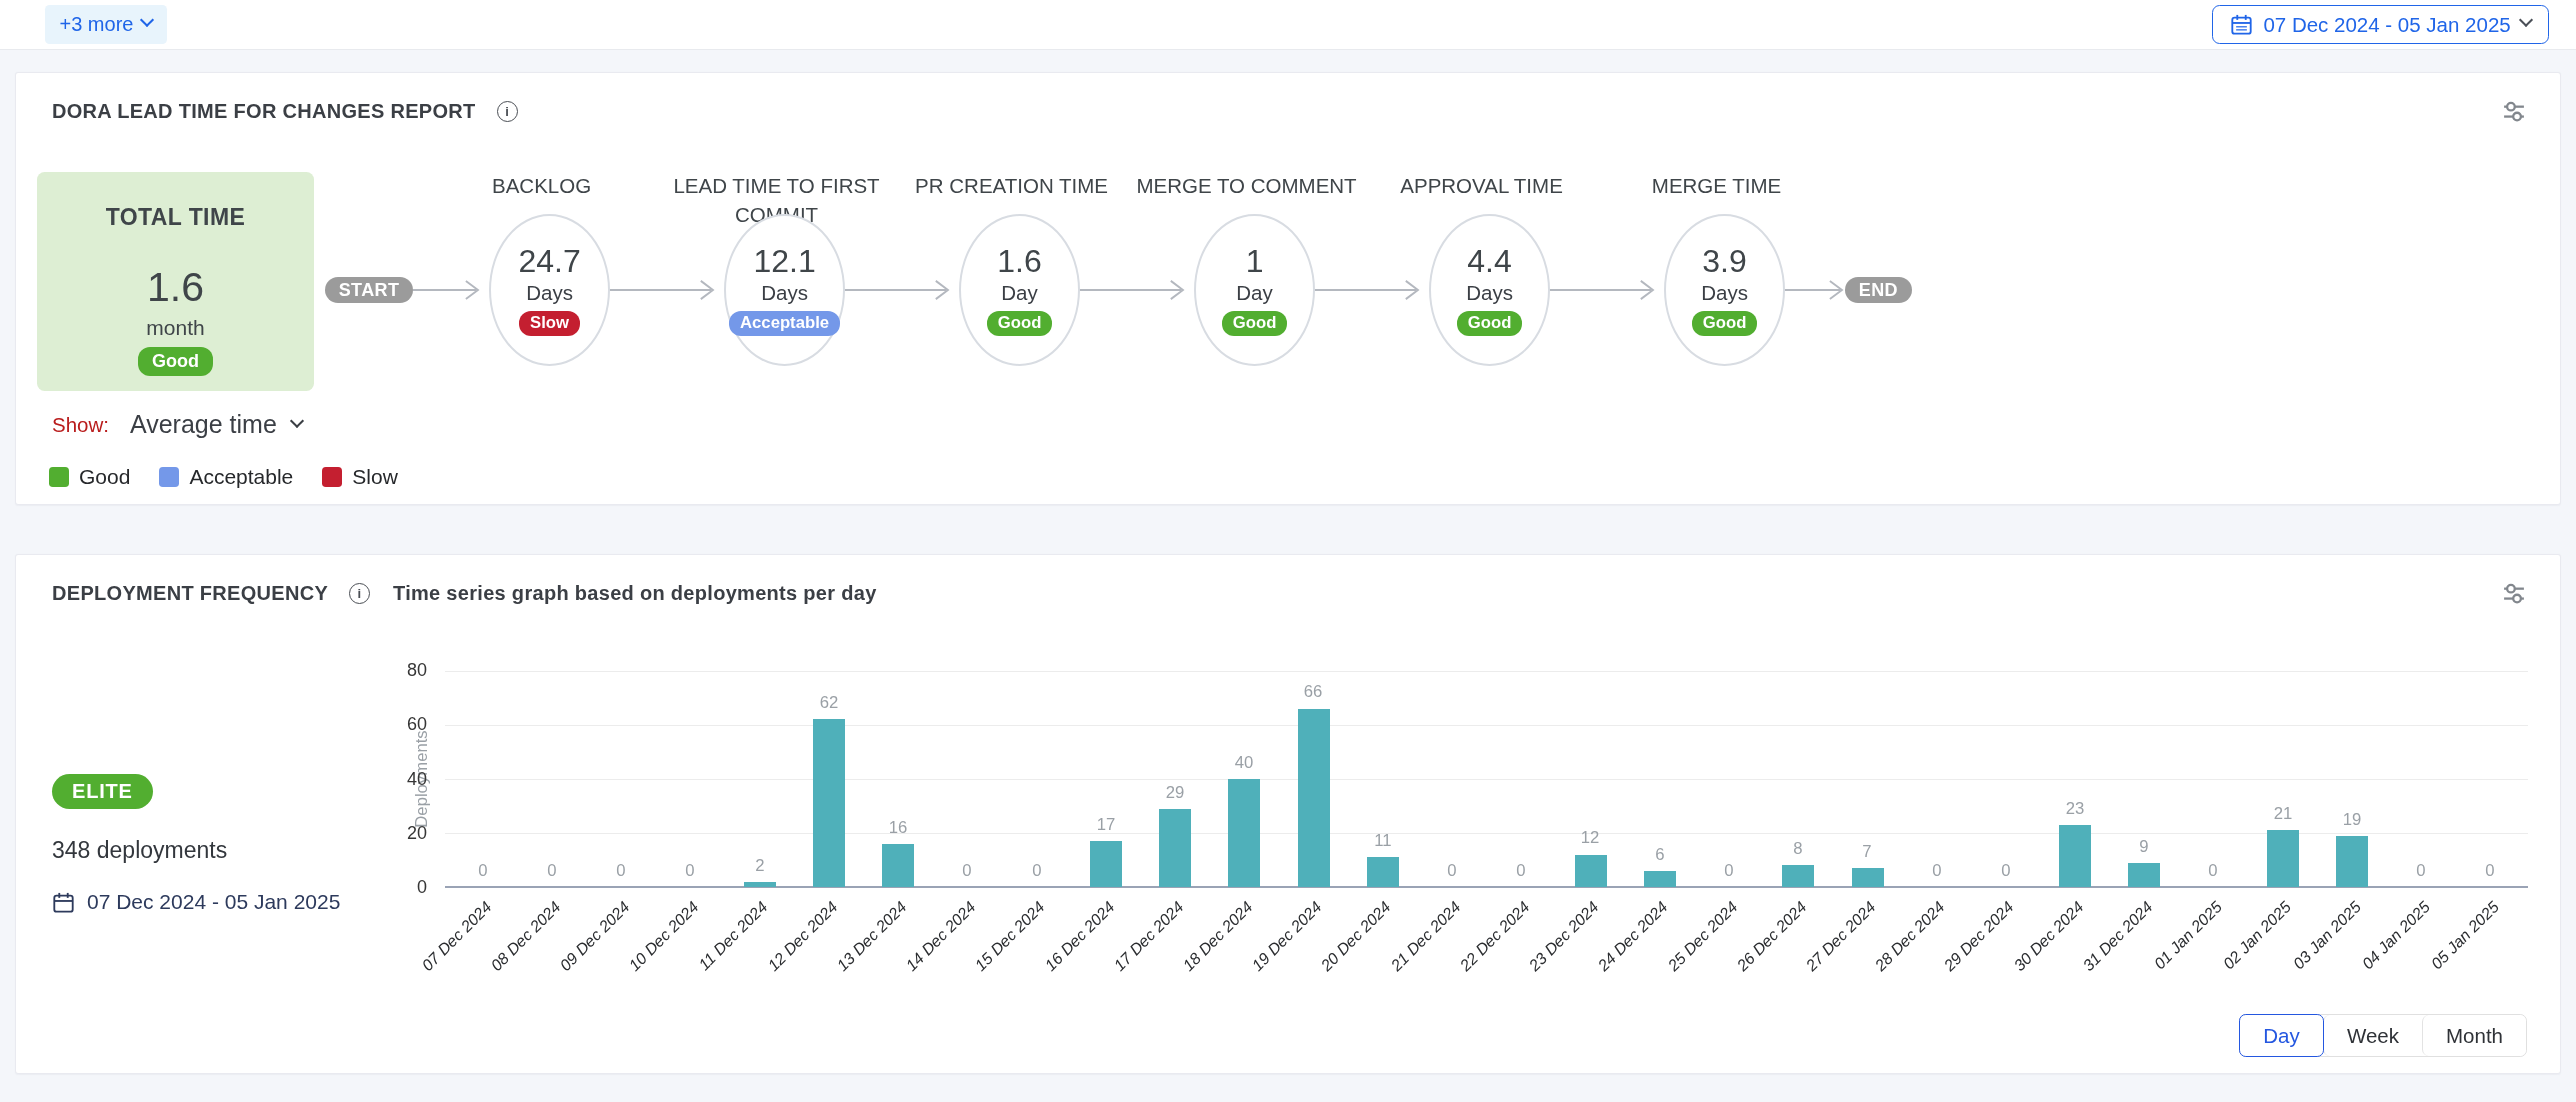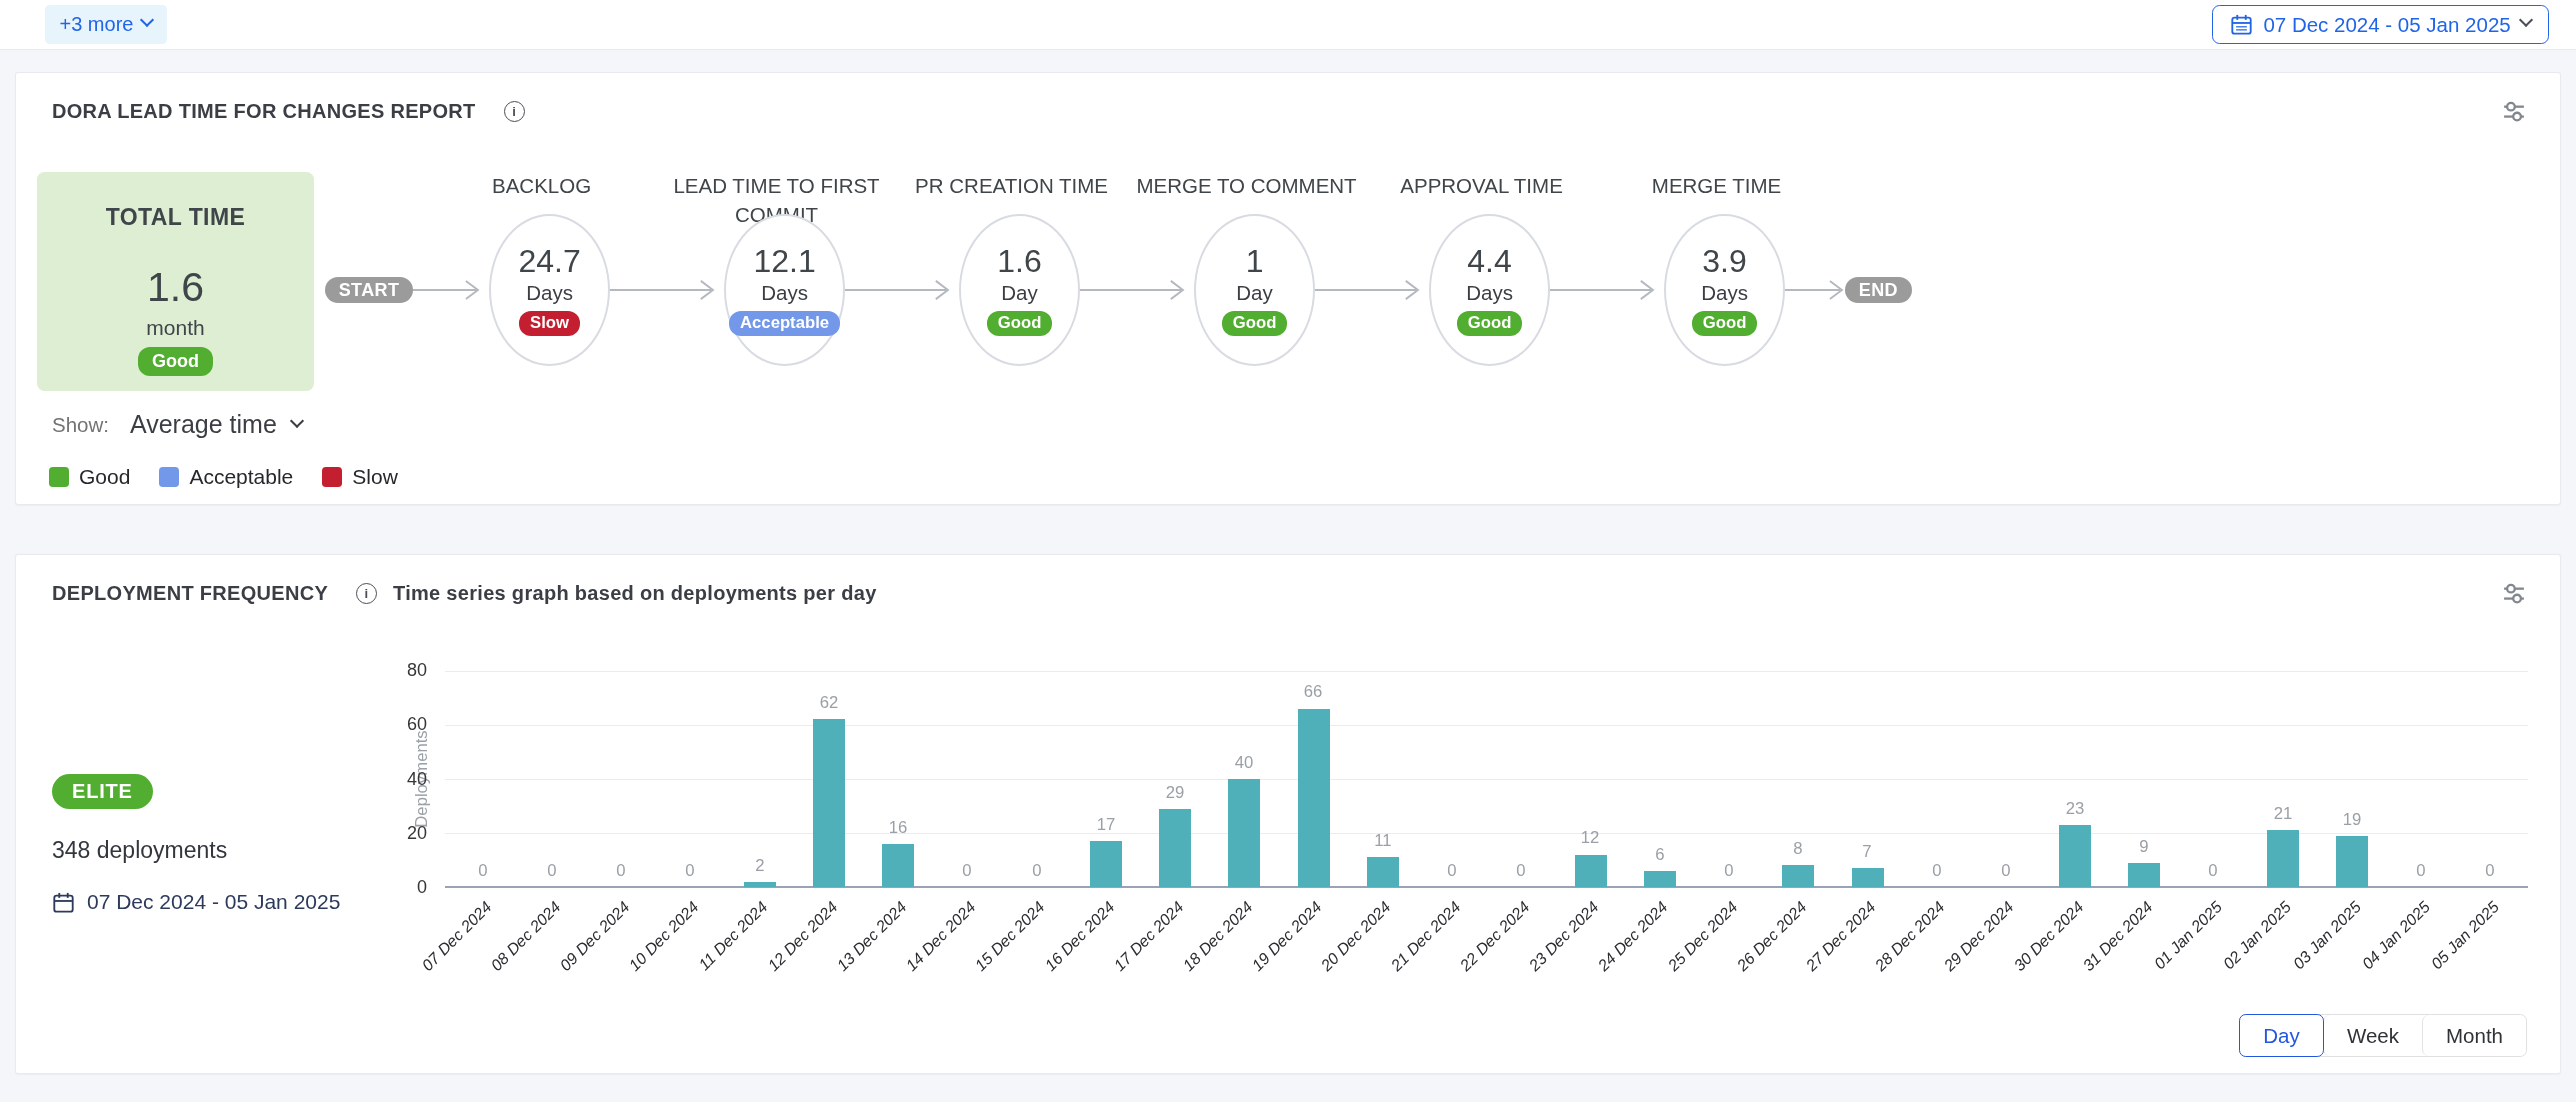--- a/index.html
+++ b/index.html
@@ -38,21 +38,21 @@
   }
   .chev.dark { color:#4b5058; }
   
   .card {
     position:absolute; left:15px; right:15px; background:#fff;
     border:0.8px solid #e9eaf0; border-radius:3px; box-shadow:0 0.8px 1.5px rgba(16,24,40,.04);
   }
   #card-leadtime { top:72px; height:433px; }
   #card-deploy  { top:554px; height:520px; }
   .card-header {
-    position:absolute; top:27px; left:36px; display:flex; align-items:center; gap:28px;
+    position:absolute; top:27px; left:36px; display:flex; align-items:center; gap:21px;
     font-size:20px; font-weight:bold; color:#3b3f45; letter-spacing:0.3px;
   }
   .info-icon {
     width:21px; height:21px; border:1.5px solid #4a4e54; border-radius:50%;
     display:inline-flex; align-items:center; justify-content:center;
     font-size:13px; font-weight:bold; color:#4a4e54; font-style:normal;
   }
   .sliders-btn { position:absolute; top:23px; right:30px; background:none; border:none; cursor:pointer; }
   
   .total-card {
@@ -84,21 +84,21 @@
     position:absolute; top:76px; left:8px; width:121px; height:152px;
     border:2.3px solid #d8dce2; border-radius:50%; background:#fff;
     display:flex; flex-direction:column; align-items:center; justify-content:center;
     text-align:center;
   }
   .stage-circle .s-value { font-size:32px; font-weight:500; color:#3f4549; line-height:35px; }
   .stage-circle .s-unit  { font-size:20.5px; color:#3b3f45; margin-top:1.5px; }
   .stage-circle .badge   { margin-top:6px; padding:2.3px 10.6px; font-size:16.7px; }
   
   .show-row { position:absolute; left:36px; top:337px; display:flex; align-items:center; width:250px; cursor:pointer; }
-  .show-row .show-label { font-size:20.5px; color:#737373; }
+  .show-row .show-label { font-size:20.5px; color:#b91c1c; }
   .show-row .show-value { font-size:25px; color:#3b3f45; margin-left:21px; }
   .show-row .chev { margin-left:auto; color:#3b3f45; }
   .legend { position:absolute; left:33px; top:392px; display:flex; align-items:center; gap:29px; }
   .legend-item { display:flex; align-items:center; gap:10px; font-size:21px; color:#26282b; }
   .legend-swatch { width:20px; height:20px; border-radius:3.8px; }
   
   .rate-row { position:absolute; left:36px; top:143px; display:flex; align-items:baseline; gap:13.7px; }
   .rate-value { font-size:47px; font-weight:500; color:#3c4043; }
   .rate-unit  { font-size:23px; color:#56637a; }
   .tier-badge {

